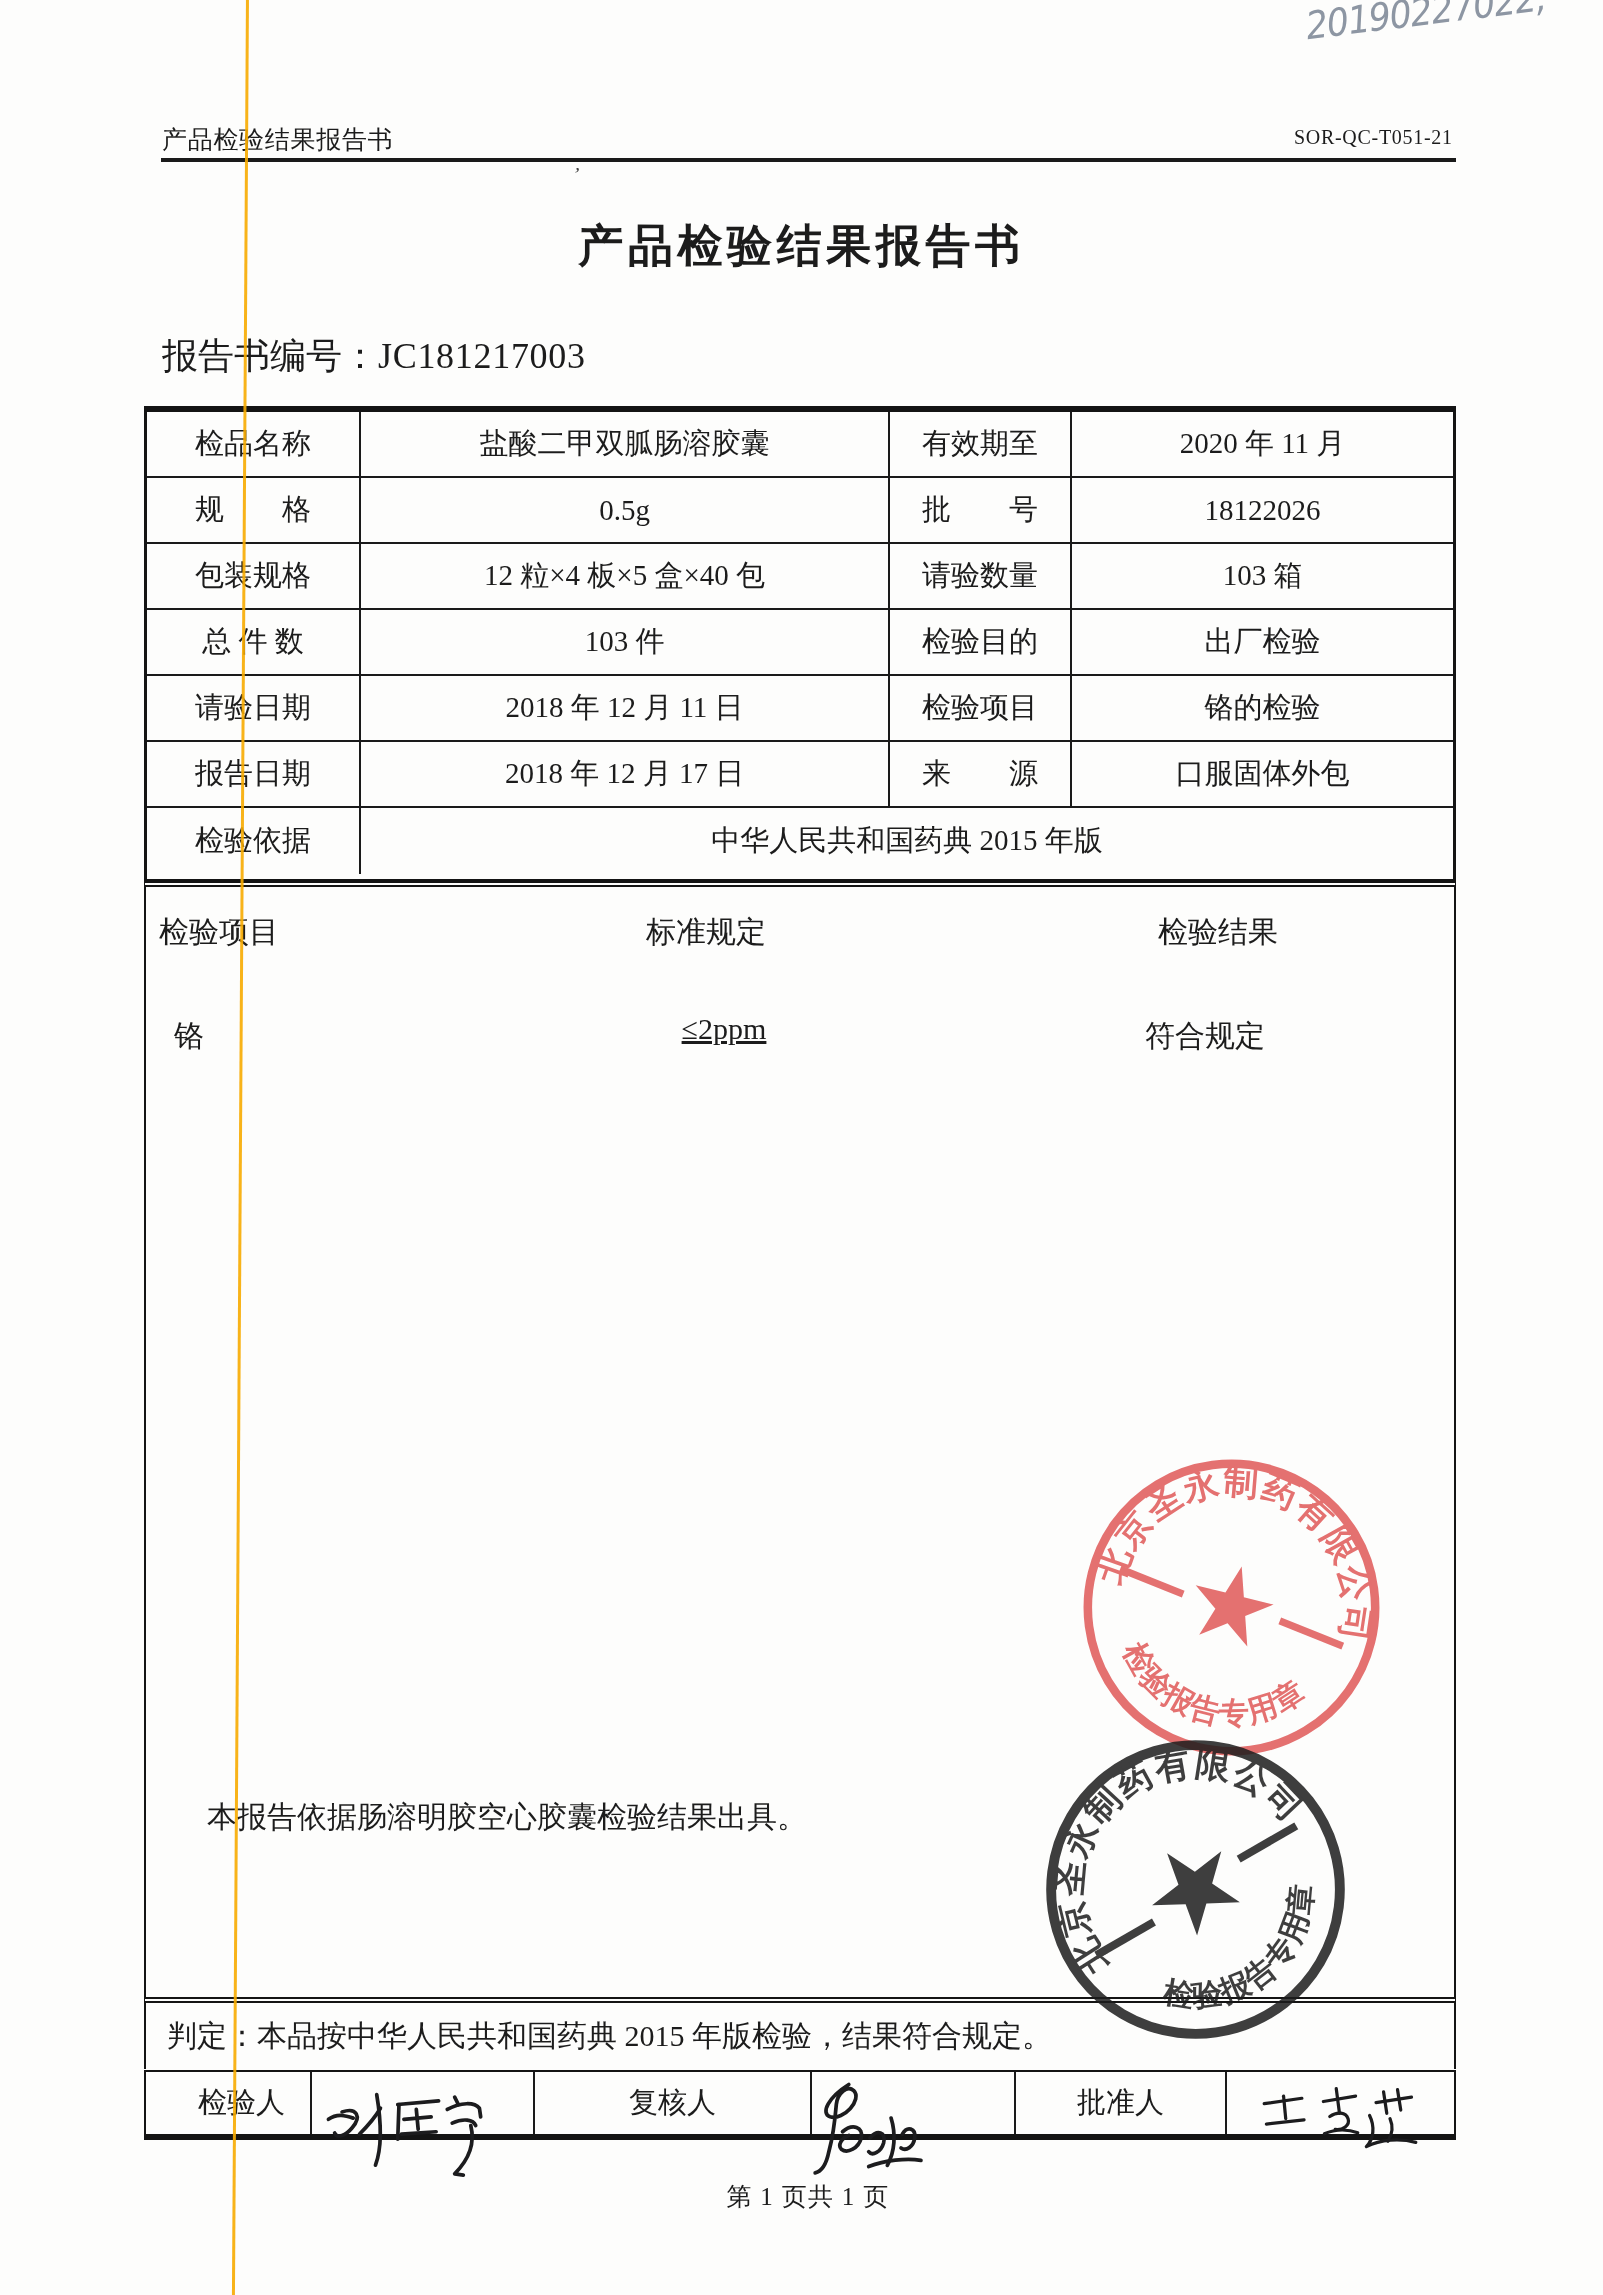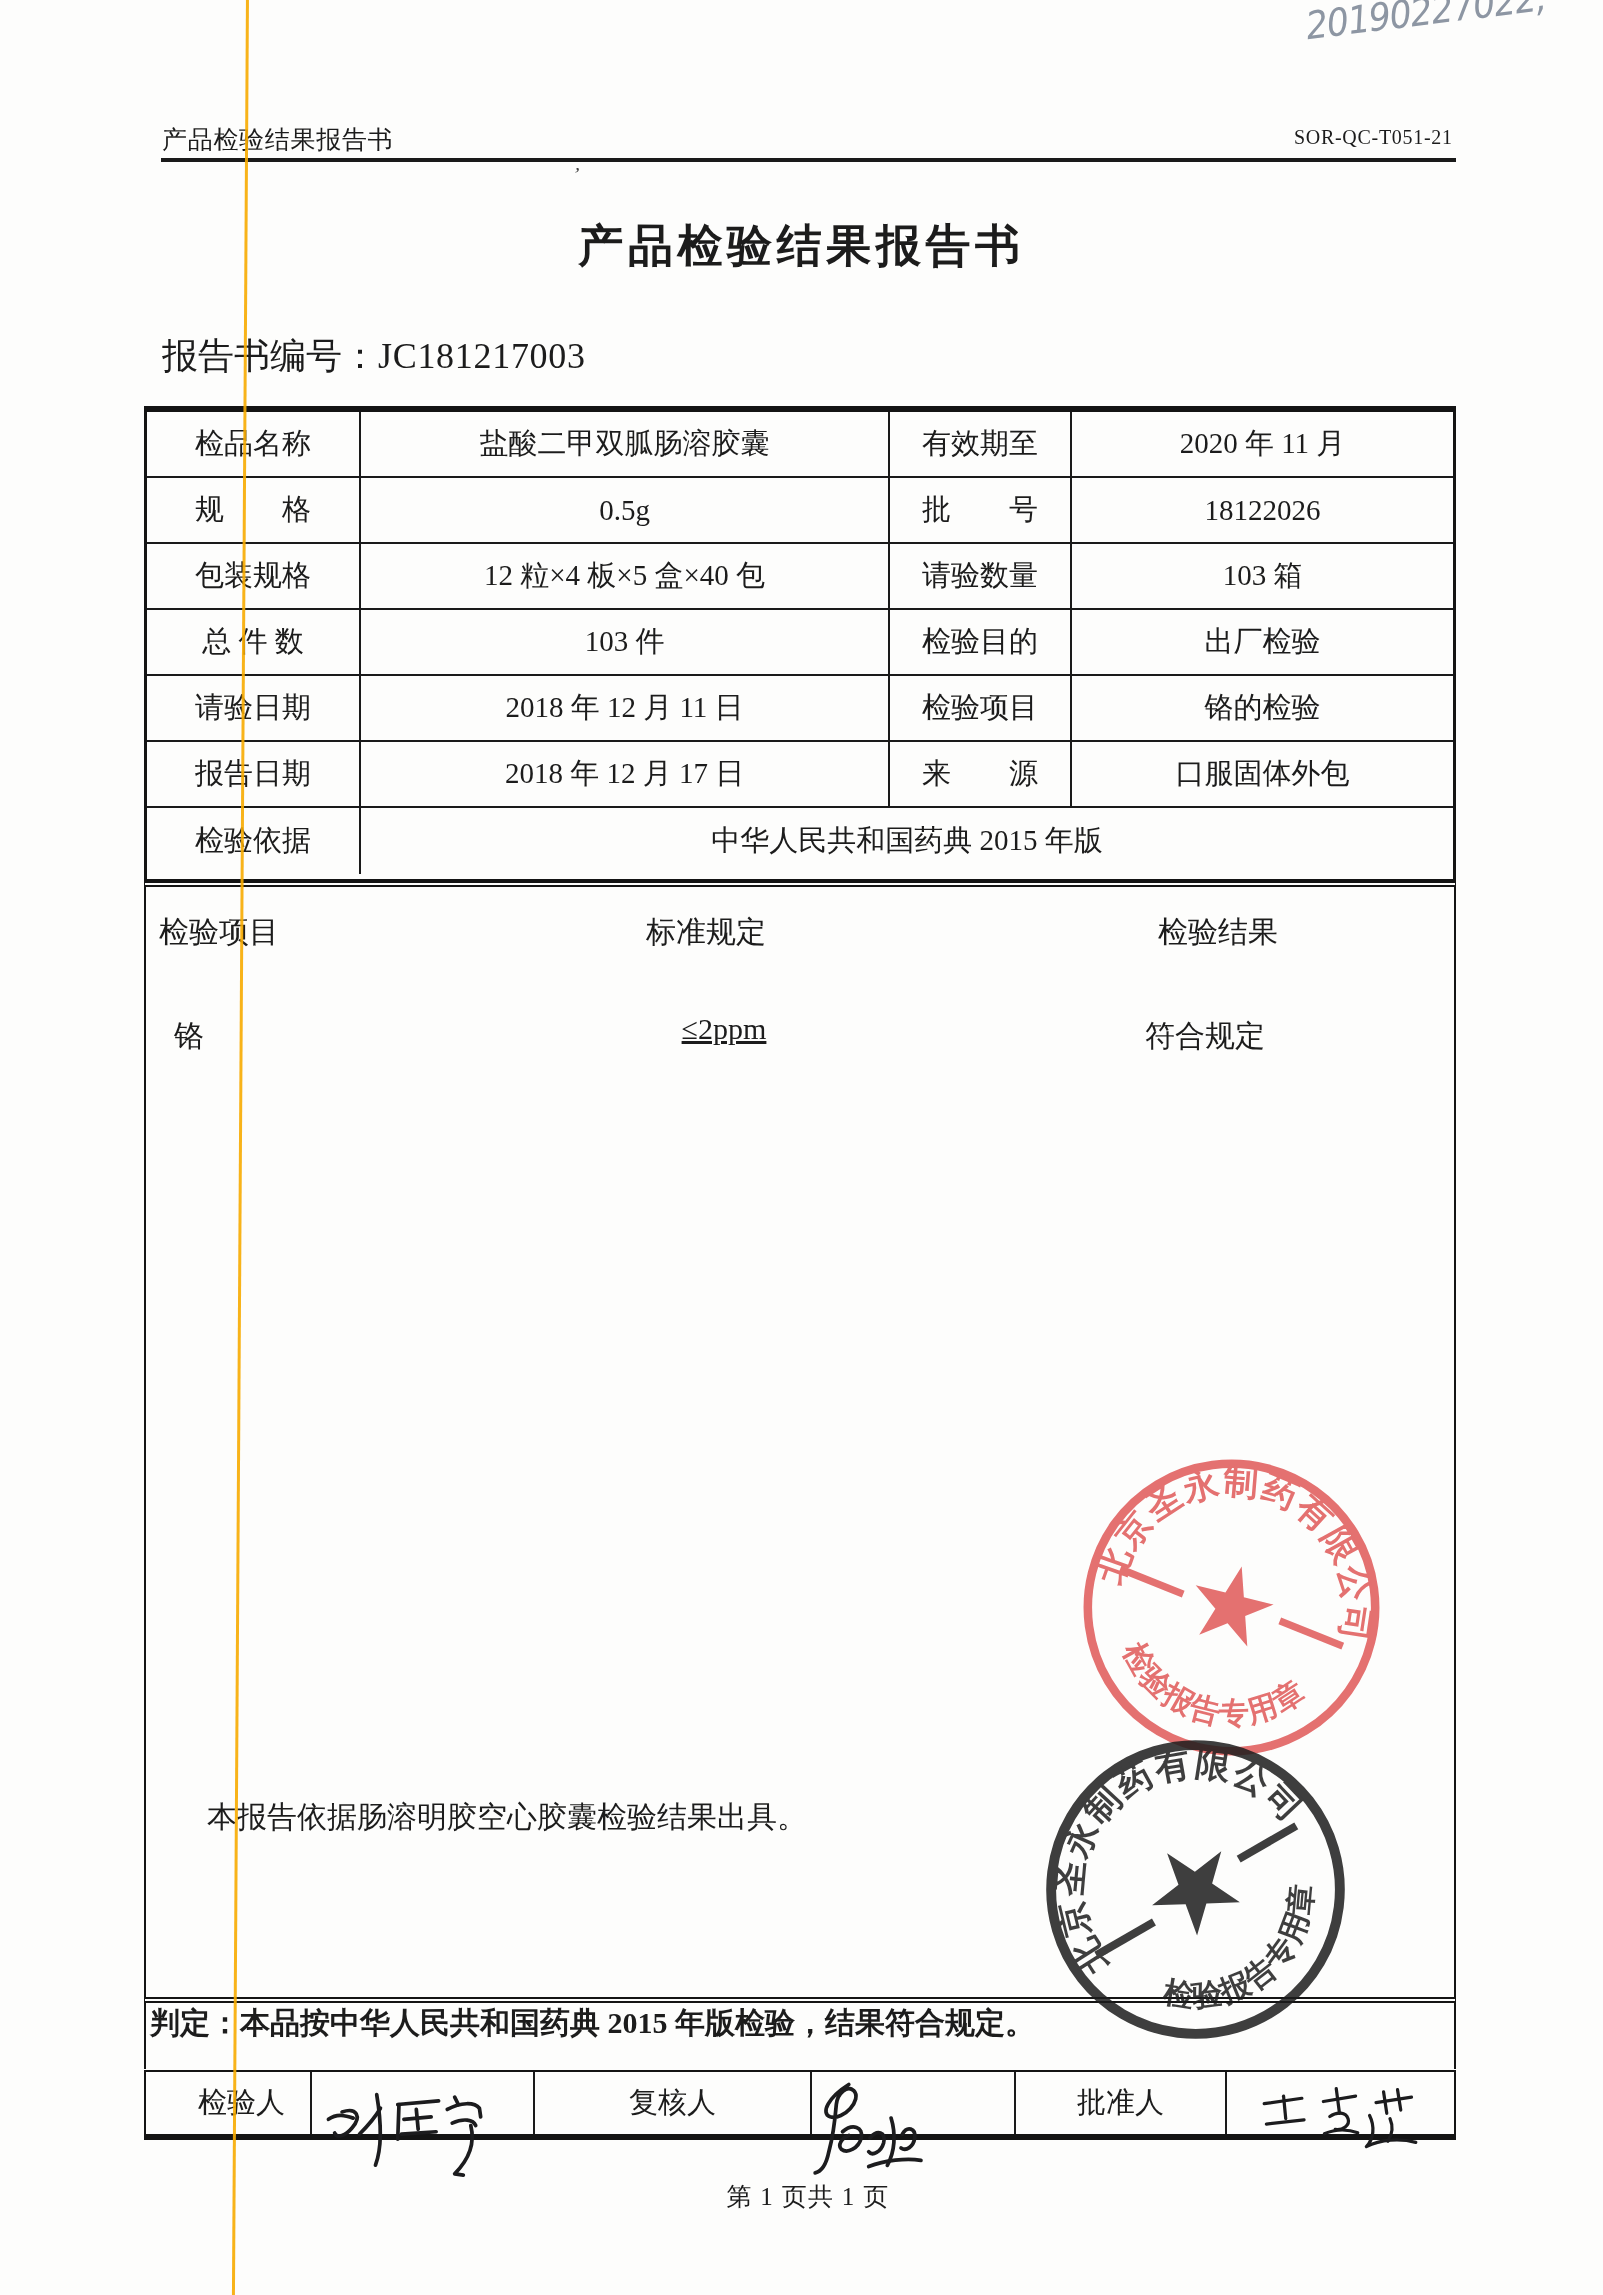--- a/index.html
+++ b/index.html
@@ -71,22 +71,22 @@
   .r-std{left:578px;top:125px;transform:translateX(-50%);text-decoration:underline;}
   .r-res{left:1059px;top:129px;transform:translateX(-50%);}
   .r-note{left:61px;top:910px;font-size:30px;}
 
   
   .verdict{
     position:absolute;left:144px;top:1997px;width:1312px;height:72px;
     box-sizing:border-box;
     border-left:2.6px solid #141414;border-right:2.6px solid #141414;
     border-top:6px double #141414;
-    display:flex;align-items:flex-start;
-    font-size:30px;padding-left:4px;white-space:nowrap;font-weight:bold;
+    display:flex;align-items:center;
+    font-size:30px;padding-left:21px;white-space:nowrap;
   }
 
   
   .signoff{
     position:absolute;left:144px;top:2070px;width:1312px;height:70px;
     box-sizing:border-box;
     border-left:2.6px solid #141414;border-right:2.6px solid #141414;
     border-top:2px solid #141414;border-bottom:6.6px solid #141414;
     display:grid;
     grid-template-columns:139px 223px 277px 204px 211px 1fr;

